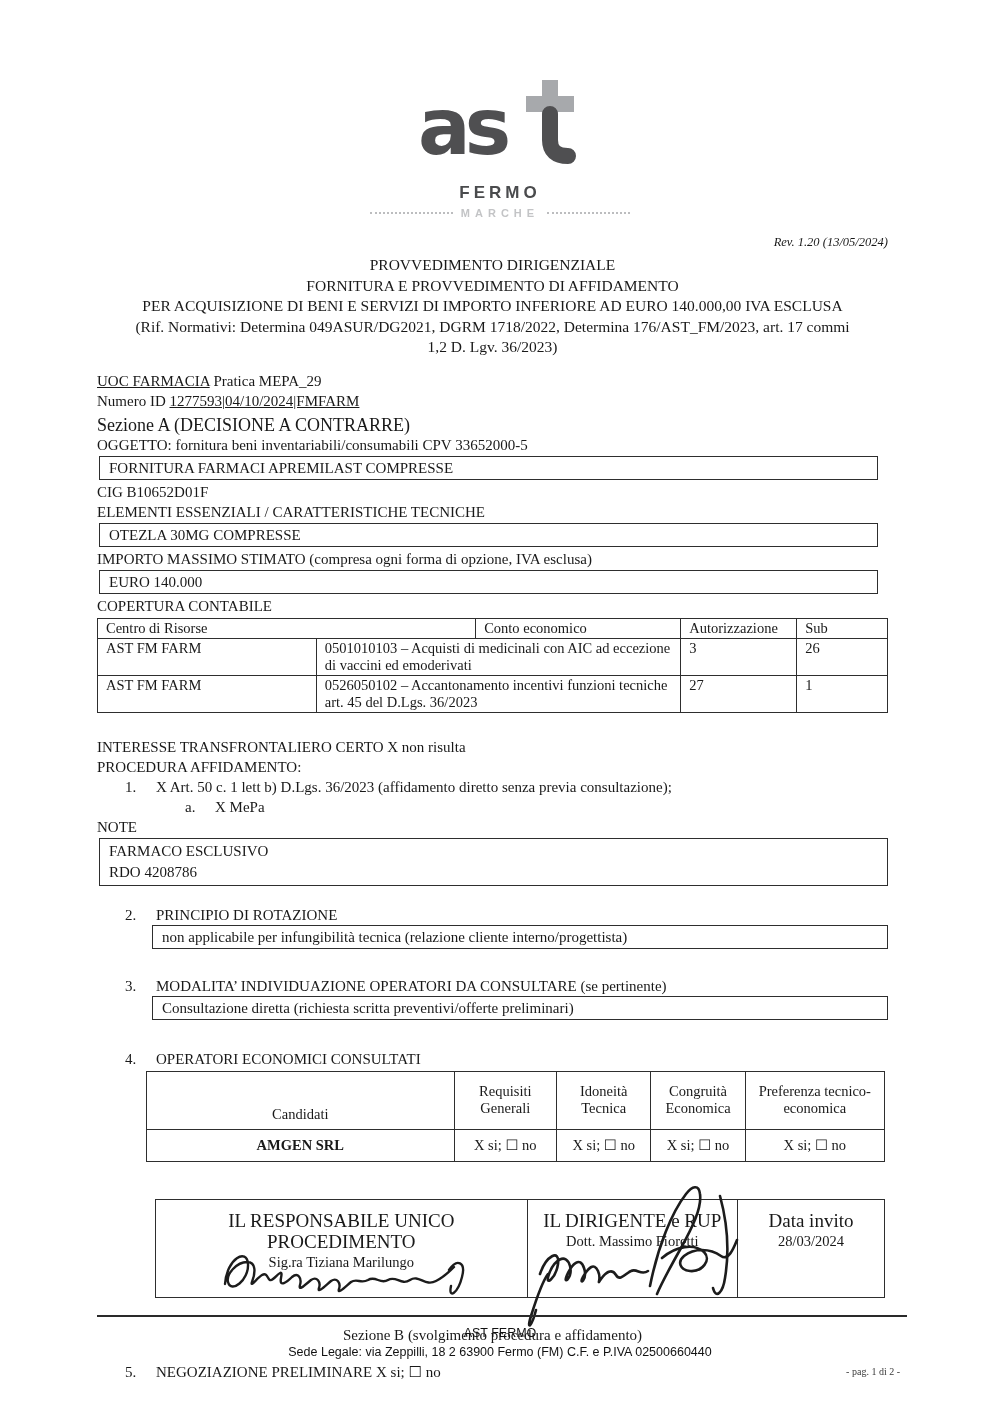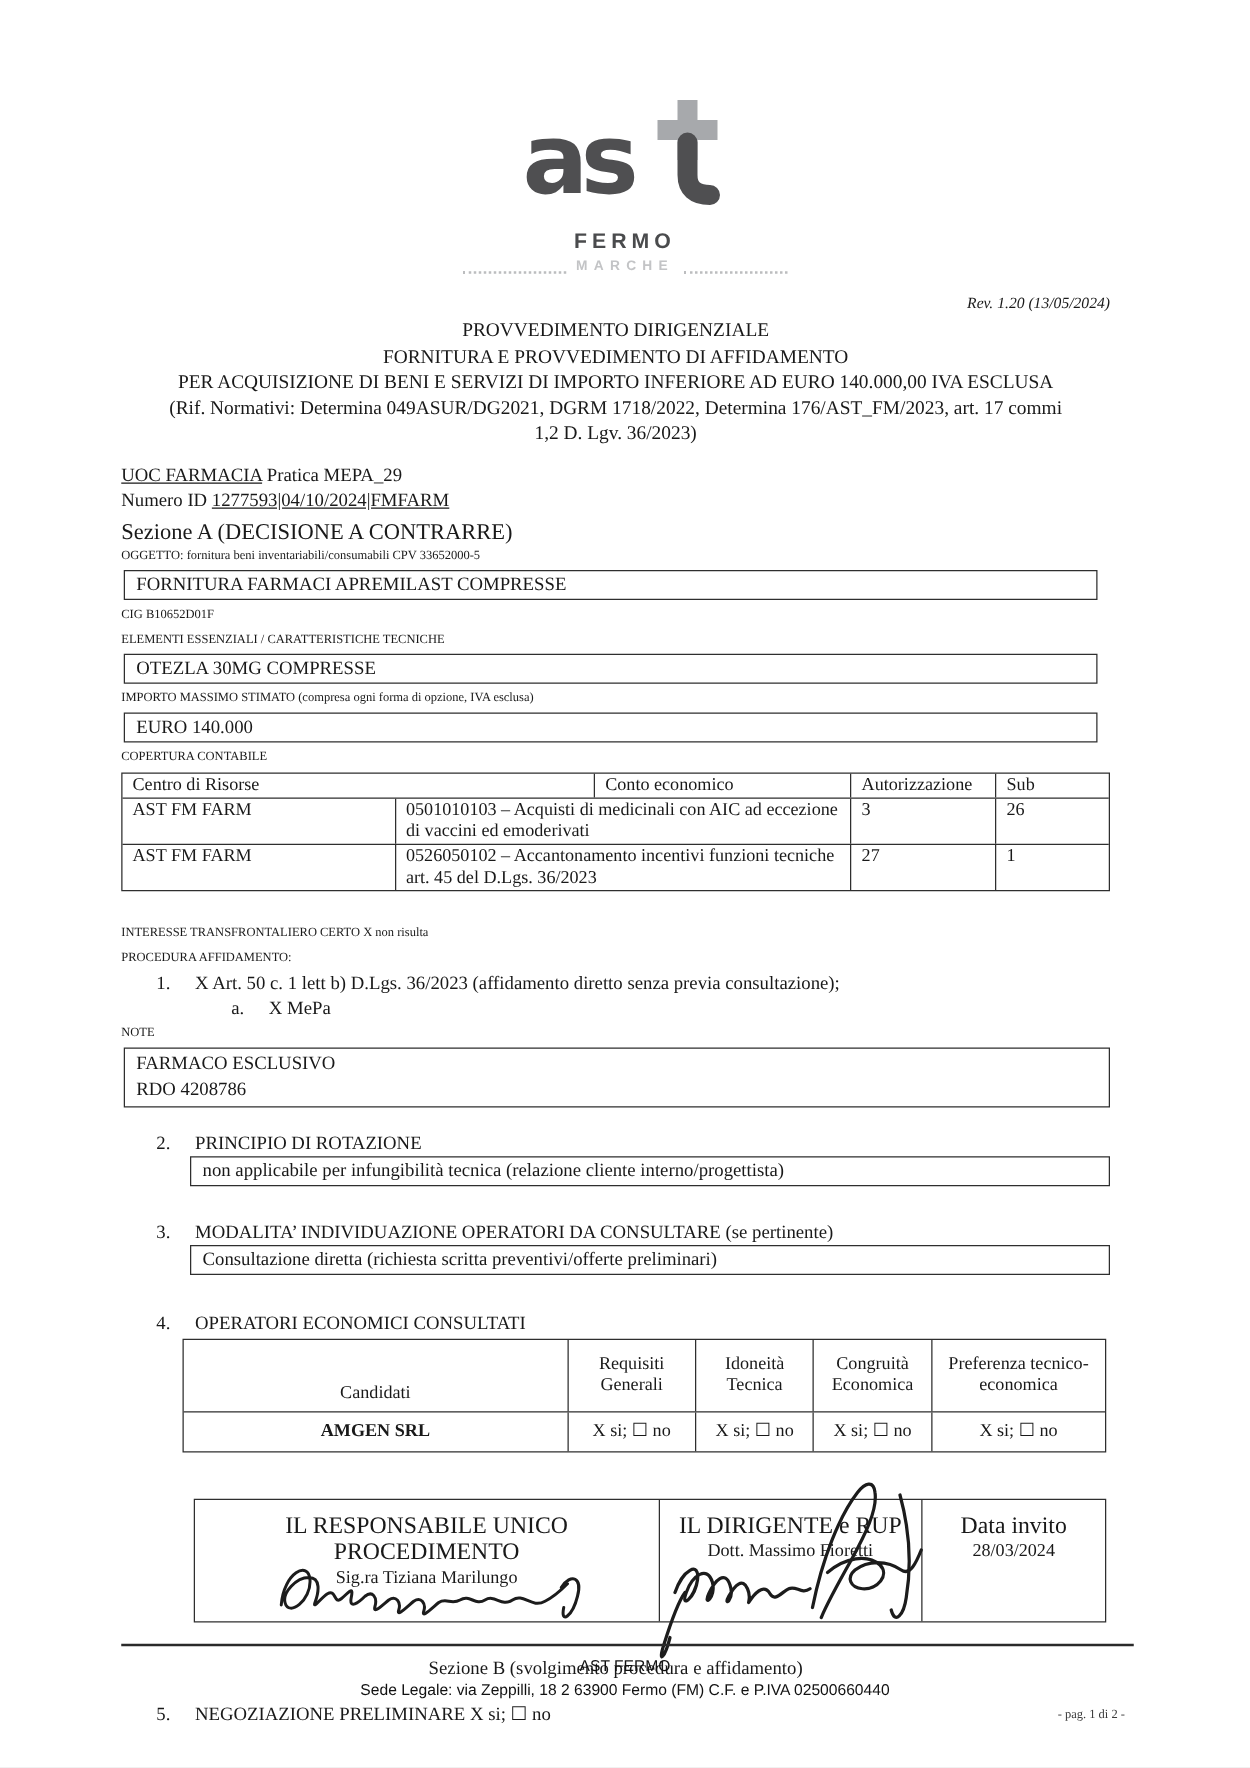--- a/index.html
+++ b/index.html
@@ -11,32 +11,32 @@
     font-family:"Liberation Serif",serif;
     color:#191919;
     overflow:hidden;
   }
   .content{padding:0 112px 0 97px;}
   
   .logo-wrap{padding-top:66px;display:flex;flex-direction:column;align-items:center;}
   .logo-mark{position:relative;width:180px;height:100px;}
   .logo-fermo{font-family:"Liberation Sans",sans-serif;font-weight:bold;font-size:17px;
     letter-spacing:4px;color:#4a4b4d;margin-top:17px;}
-  .logo-marche-row{display:flex;align-items:flex-end;width:260px;margin-top:4px;}
+  .logo-marche-row{display:flex;align-items:center;width:260px;margin-top:4px;}
   .logo-marche-row .dashes{flex:1;border-top:2px dotted #bcbdbf;height:0;}
   .logo-marche{font-family:"Liberation Sans",sans-serif;font-size:11px;font-weight:bold;
     letter-spacing:5px;color:#c3c4c6;padding:0 8px;}
   
   .rev-line{text-align:right;font-style:italic;font-size:12.5px;margin-top:16px;}
   .title-block{text-align:center;font-size:15.5px;line-height:20.5px;margin-top:5px;}
   .uoc-line{margin-top:13px;font-size:15px;line-height:20px;}
   .u{text-decoration:underline;}
   .numero-line{font-size:15px;line-height:20px;}
   .section-heading{font-size:18px;margin-top:4px;line-height:20px;}
-  .plain-line{font-size:10px;line-height:20px;}
+  .plain-line{font-size:15px;line-height:20px;}
   .boxed{border:1.4px solid #2e2e2e;padding:1px 9px;font-size:15px;line-height:20px;margin:1px 10px 2px 2px;}
   .boxed.two-line{line-height:21px;padding:2px 9px;margin-right:0;}
   
   .tbl{border:1.4px solid #2e2e2e;font-size:14.5px;margin-top:2px;}
   .tbl-row{display:flex;border-top:1.4px solid #2e2e2e;}
   .tbl-row:first-child{border-top:none;}
   .tbl-cell{border-left:1.4px solid #2e2e2e;padding:1px 8px;box-sizing:border-box;}
   .tbl-cell:first-child{border-left:none;}
   .cop-h1{width:47.8%;} .cop-h2{width:26%;} .cop-h3{width:14.7%;} .cop-h4{width:11.5%;}
   .cop-c1{width:27.6%;} .cop-c2{width:46.2%;} .cop-c3{width:14.7%;} .cop-c4{width:11.5%;}

